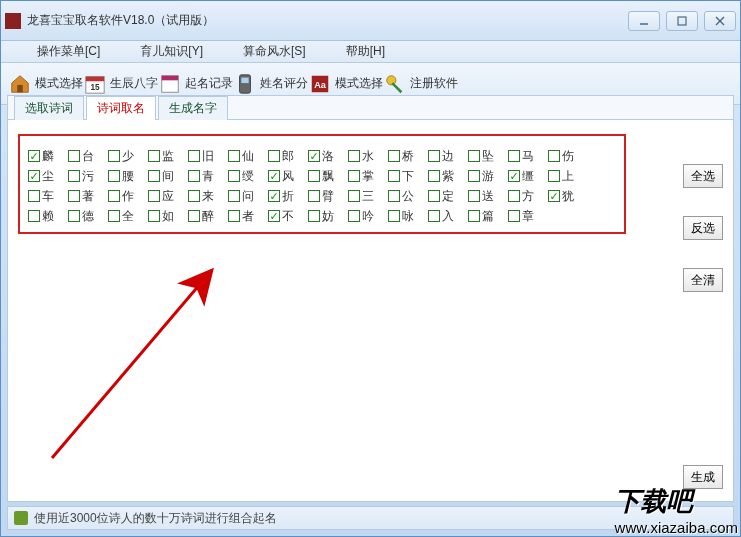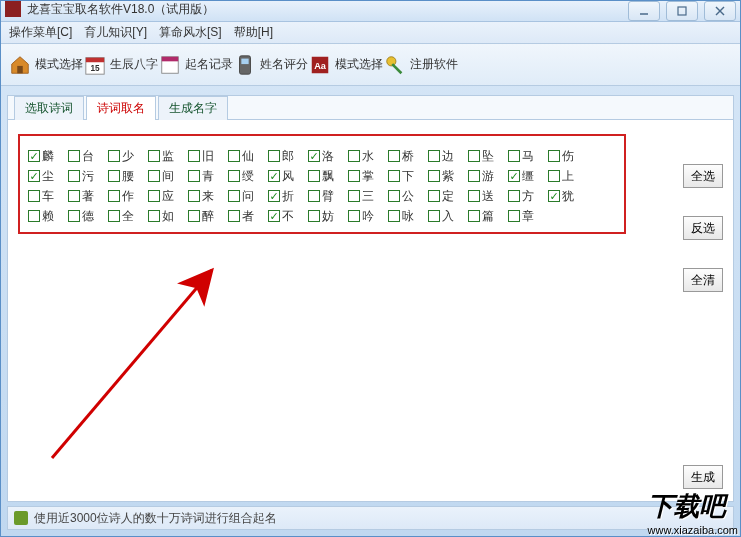--- a/index.html
+++ b/index.html
@@ -1,28 +1,28 @@
 <!DOCTYPE html>
 <html><head>
 <meta charset="utf-8">
 <style>
 * { box-sizing: border-box; margin: 0; padding: 0; }
 body { font-family: "Microsoft YaHei", SimSun, sans-serif; font-size: 12px; background: #fff; }
 
 .window { width: 741px; height: 537px; border: 1px solid #5a8fc7; background: linear-gradient(#d7e7f7, #c0d8f0); position: relative; }
 
-.titlebar { height: 21px; background: linear-gradient(#e8f1fb, #d0e2f5); display: flex; padding: 0 4px; border-bottom: 1px solid #a8c3e0; }
+.titlebar { height: 40px; background: linear-gradient(#e8f1fb, #d0e2f5); display: flex; align-items: center; padding: 0 4px; border-bottom: 1px solid #a8c3e0; }
 .titlebar .app-icon { width: 16px; height: 16px; background: #8b2020; margin-right: 6px; }
 .titlebar .title { flex: 1; color: #333; }
 .win-btns { display: flex; gap: 0; margin-left: auto; }
 .win-btn { width: 32px; height: 20px; background: linear-gradient(#f0f6fc, #d8e6f5); border: 1px solid #a0bcd8; border-radius: 3px; display: flex; align-items: center; justify-content: center; margin-left: 6px; color: #4a6a8a; cursor: pointer; }
 .win-btn svg { width: 10px; height: 10px; }
 
 .menubar { height: 22px; background: linear-gradient(#eaf2fb, #dde9f7); display: flex; align-items: center; padding: 0 8px; border-bottom: 1px solid #b5cbe2; gap: 12px; }
-.menubar span { color: #333; cursor: pointer; }
+.menubar span { color: #333; cursor: pointer; margin-left: 28px; }
 
 .toolbar { height: 42px; background: linear-gradient(#f0f6fc, #e0ecf8); display: flex; align-items: center; padding: 0 8px; gap: 1px; border-bottom: 1px solid #b5cbe2; }
 .tb-item { display: flex; align-items: center; gap: 4px; color: #333; cursor: pointer; }
 .tb-icon { width: 22px; height: 22px; display: flex; align-items: center; justify-content: flex-end; font-weight: bold; }
 
 .client { position: absolute; top: 94px; left: 6px; right: 6px; bottom: 34px; background: #fff; border: 1px solid #b5cbe2; }
 
 .tabs { height: 24px; display: flex; align-items: flex-end; padding-left: 6px; border-bottom: 1px solid #b5cbe2; background: #f5f9fd; }
 .tab { padding: 3px 10px; border: 1px solid #b5cbe2; border-bottom: none; margin-right: 2px; background: #edf3fa; color: #14532d; cursor: pointer; position: relative; top: 1px; }
 .tab.active { background: #fff; color: #c00; }
@@ -40,21 +40,21 @@
 .side-btns .btn { width: 40px; height: 24px; background: linear-gradient(#fdfdfd, #e8e8e8); border: 1px solid #999; text-align: center; line-height: 22px; cursor: pointer; }
 .gen-btn-wrap { position: absolute; right: 10px; bottom: 12px; }
 .gen-btn-wrap .btn { width: 40px; height: 24px; background: linear-gradient(#fdfdfd, #e8e8e8); border: 1px solid #999; text-align: center; line-height: 22px; cursor: pointer; }
 
 .arrow-svg { position: absolute; left: 24px; top: 138px; pointer-events: none; }
 
 .statusbar { position: absolute; left: 6px; right: 6px; bottom: 6px; height: 24px; background: linear-gradient(#eaf2fb, #dde9f7); border: 1px solid #b5cbe2; display: flex; align-items: center; padding: 0 6px; color: #444; }
 .statusbar .st-icon { width: 14px; height: 14px; background: #6a9a2a; margin-right: 6px; border-radius: 2px; }
 
 .watermark { position: absolute; right: 2px; bottom: 0; font-size: 26px; font-weight: 900; color: #000; font-style: italic; text-shadow: 1px 1px 0 #fff; pointer-events: none; }
-.watermark .sub { font-size: 11px; font-weight: normal; font-style: normal; display: block; text-align: right; color: #000; }
+.watermark .sub { font-size: 15px; font-weight: normal; font-style: normal; display: block; text-align: right; color: #000; }
 </style>
 </head>
 <body>
 
 <div class="window">
 
   <div class="titlebar">
     <div class="app-icon"></div>
     <div class="title">龙喜宝宝取名软件V18.0（试用版）</div>
     <div class="win-btns">

